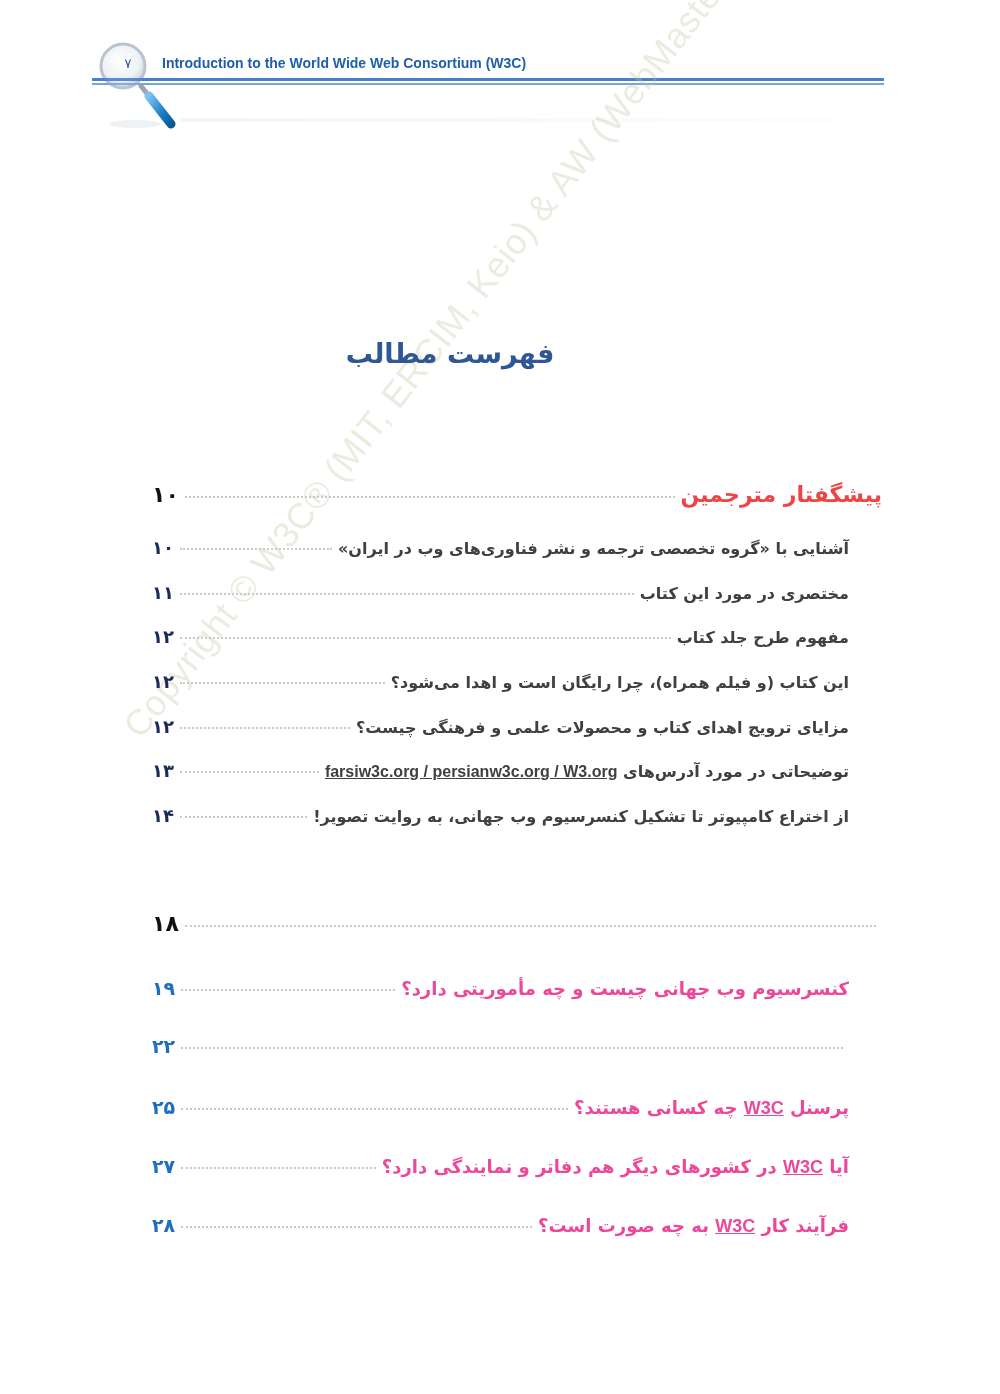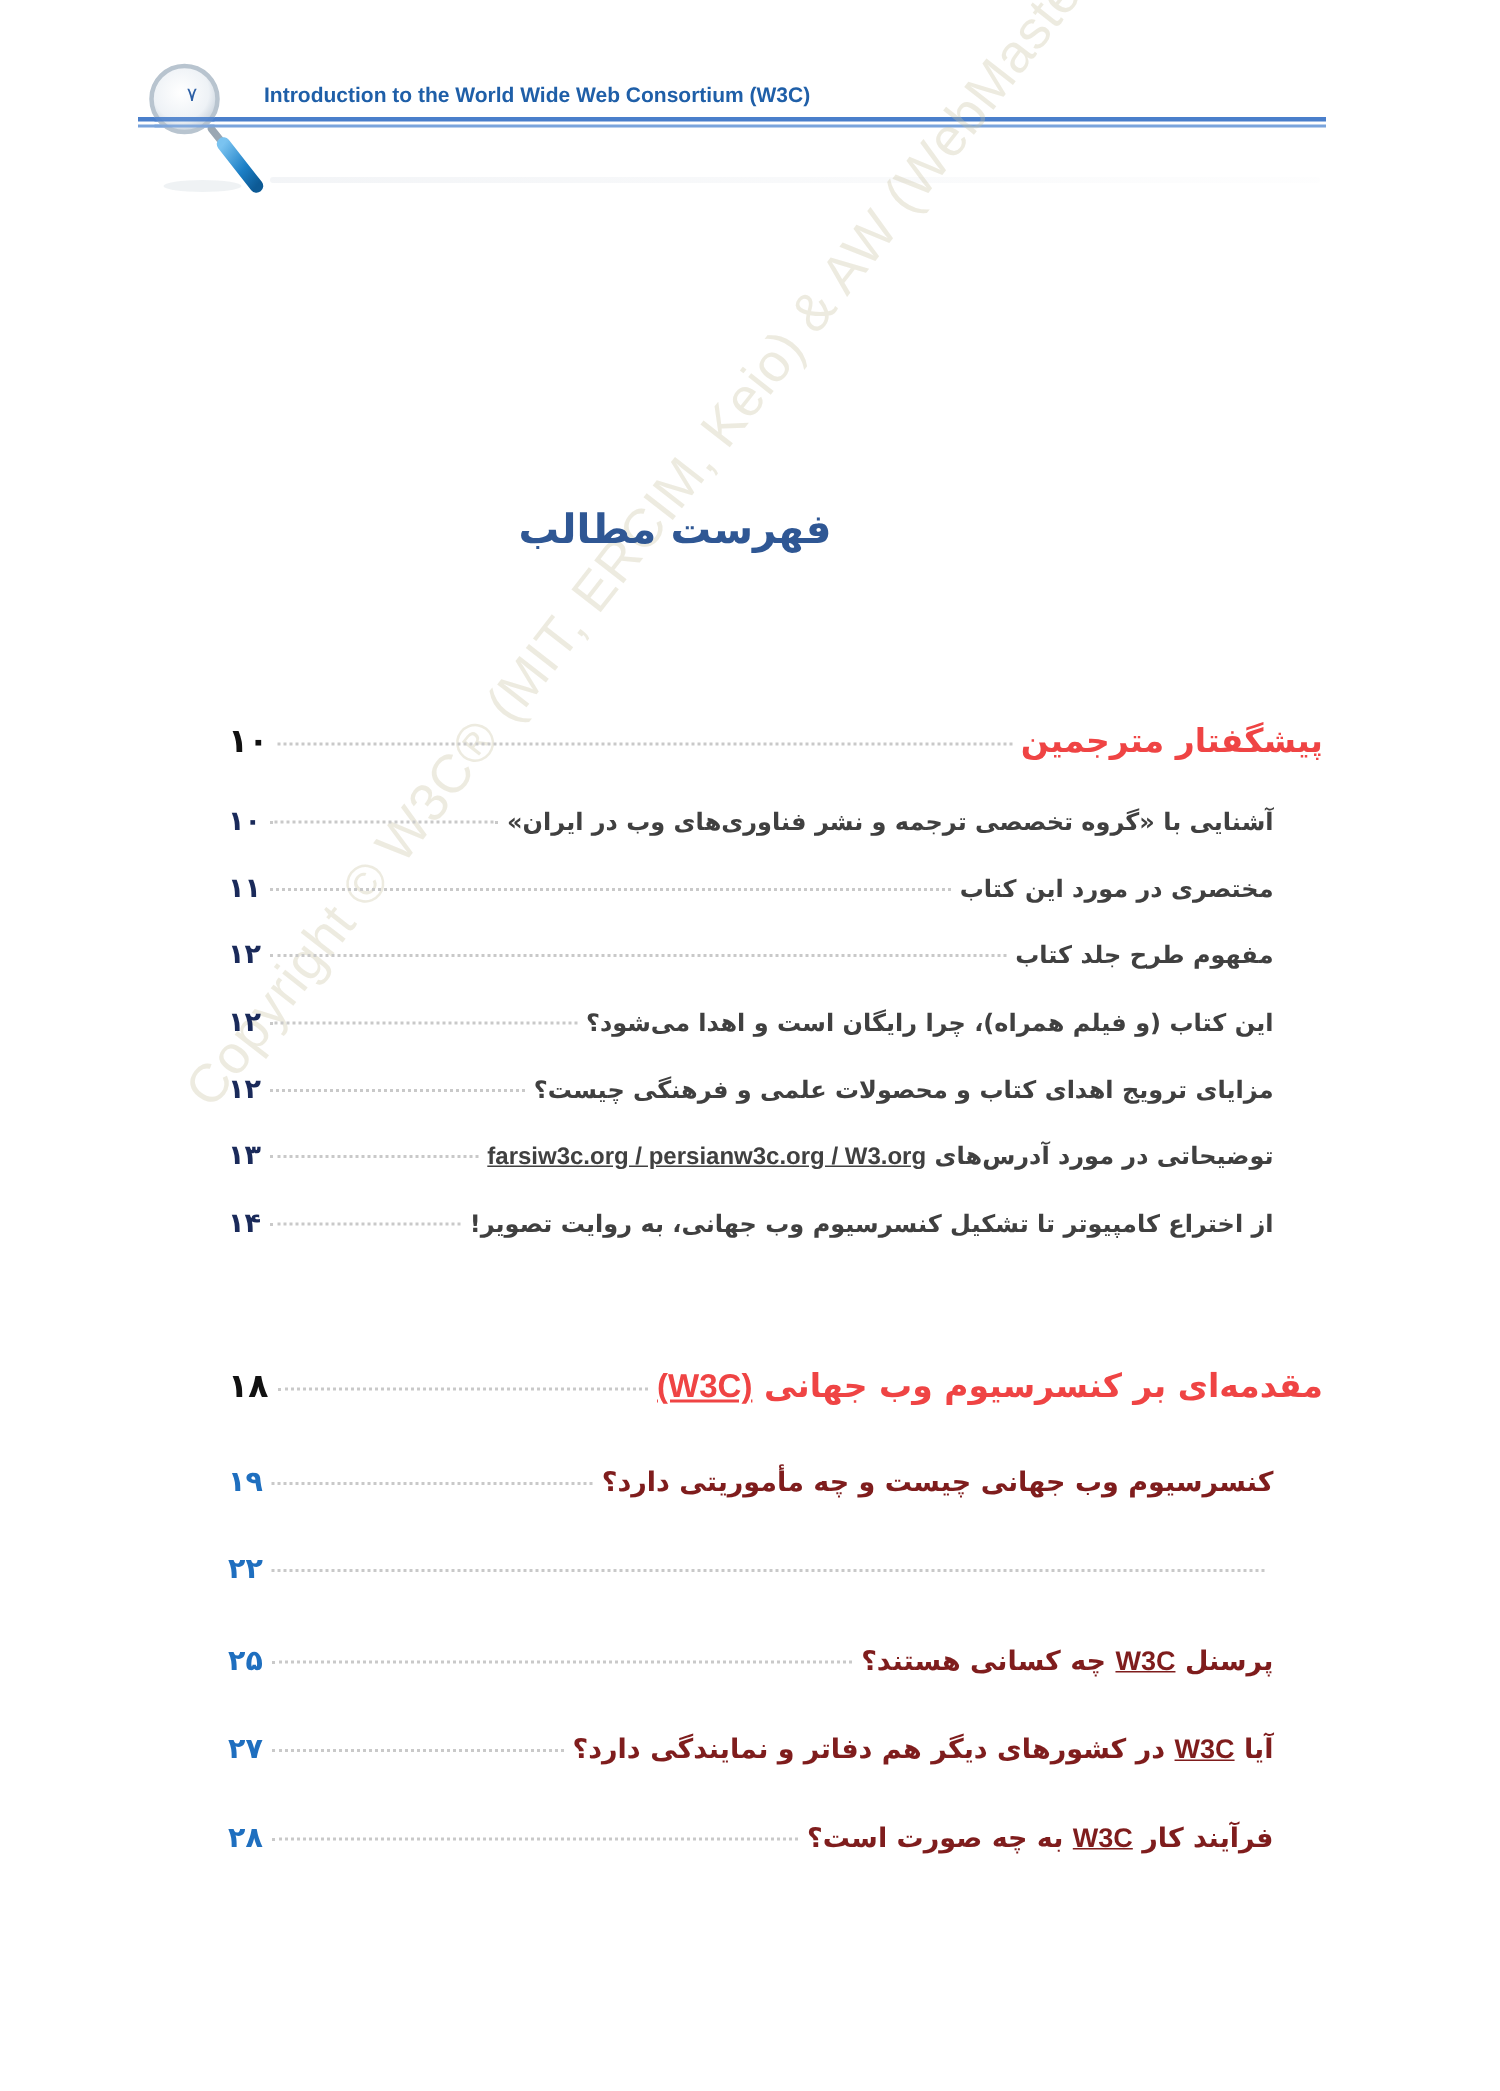--- a/index.html
+++ b/index.html
@@ -16,21 +16,21 @@
 
     
     .header {
       position: absolute;
       left: 0; top: 0;
       width: 1000px;
       height: 140px;
     }
     .header-title {
       position: absolute;
-      left: 176px;
+      left: 162px;
       top: 55px;
       font-family: "Liberation Sans", sans-serif;
       font-weight: bold;
       font-size: 14px;
       color: #1f5fa8;
       letter-spacing: 0px;
     }
     .header-rule-a {
       position: absolute;
       left: 92px;
@@ -141,21 +141,21 @@
     }
     .row-main .label { font-size: 22px; color: #ef4444; }
     .row-main .page  { font-size: 22px; color: #111111; }
 
     .row-sub {
       left: 152px;
       width: 697px;
     }
     .row-sub.navy .label { font-size: 16px; color: #404040; }
     .row-sub.navy .page  { font-size: 18px; color: #1a2a5a; }
-    .row-sub.blue .label { font-size: 18px; color: #7f1d1d; }
+    .row-sub.blue .label { font-size: 18px; color: #ec4899; }
     .row-sub.blue .page  { font-size: 19px; color: #1f6fbf; }
 
     .latin {
       font-family: "Liberation Sans", sans-serif;
       font-weight: bold;
       unicode-bidi: isolate;
       direction: ltr;
       text-decoration: underline;
     }
   </style>
@@ -240,24 +240,20 @@
   <span class="page">۱۳</span>
 </div>
 
 <div class="toc-row row-sub navy" style="top:805px;">
   <span class="label">از اختراع کامپیوتر تا تشکیل کنسرسیوم وب جهانی، به روایت تصویر!</span>
   <span class="leader"></span>
   <span class="page">۱۴</span>
 </div>
 
 <div class="toc-row row-main" style="top:911px;">
-  <span class="label">
-    <span>مقدمه‌ای بر کنسرسیوم وب جهانی</span>
-    <span class="latin">(W3C)</span>
-  </span>
   <span class="leader"></span>
   <span class="page">۱۸</span>
 </div>
 
 <div class="toc-row row-sub blue" style="top:977px;">
   <span class="label">کنسرسیوم وب جهانی چیست و چه مأموریتی دارد؟</span>
   <span class="leader"></span>
   <span class="page">۱۹</span>
 </div>
 

